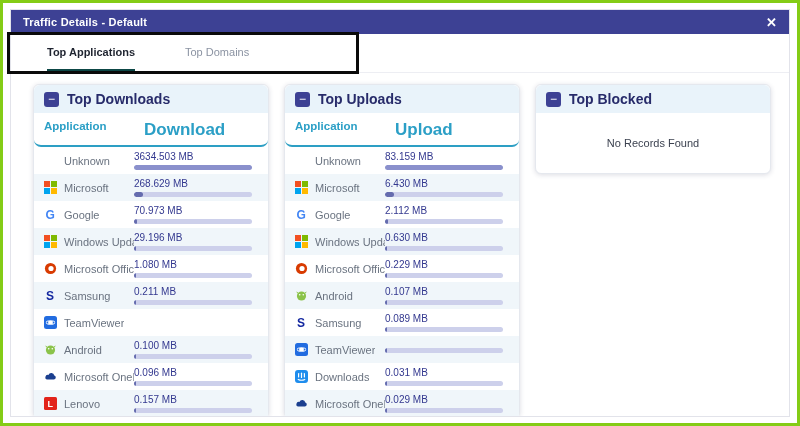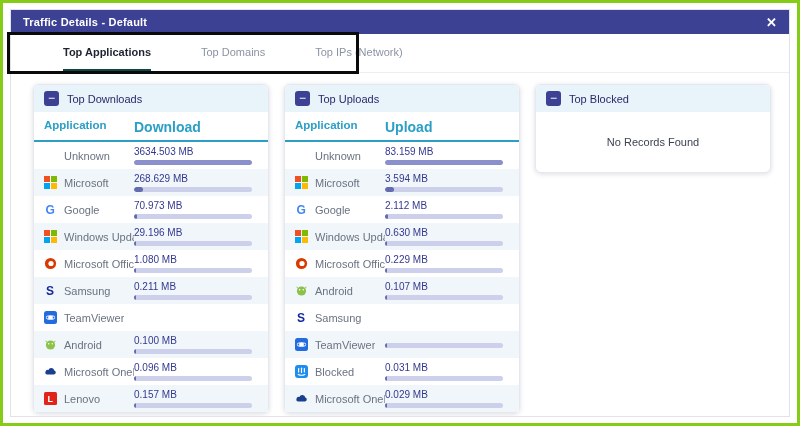--- a/index.html
+++ b/index.html
@@ -6,42 +6,42 @@
   html,body { background:#fff; font-family:"Liberation Sans", sans-serif; }
 
   .frame { width:800px; height:426px; border:3px solid #84cc16; background:#fff; padding:6px 7px; }
   .dialog { height:100%; border:1px solid #e2e3ea; background:#fff; display:flex; flex-direction:column; }
 
   .dialog-header { height:24px; background:#3d4194; display:flex; align-items:center;
     justify-content:space-between; padding:0 12px; flex:0 0 auto; }
   .dialog-title { color:#fff; font-size:11px; font-weight:bold; letter-spacing:.2px; }
   .close { color:#fff; font-size:13px; line-height:1; cursor:pointer; font-weight:bold; }
 
-  .tabs { position:relative; height:39px; display:flex; align-items:stretch; padding-left:52px;
+  .tabs { position:relative; height:39px; display:flex; align-items:stretch; padding-left:36px;
     gap:50px; border-bottom:1px solid #edeef3; flex:0 0 auto; }
   .tab { display:flex; align-items:center; font-size:11px; color:#8b93a2;
     border-bottom:3px solid transparent; cursor:pointer; white-space:nowrap; }
   .tab.active { color:#1f2430; font-weight:bold; border-bottom-color:#0d4746; }
   .annotation-box { position:absolute; left:-4px; top:-2px; width:352px; height:42px;
     border:3px solid #0a0a0a; pointer-events:none; z-index:5; }
 
   .body { flex:1; display:flex; gap:15px; padding:11px 14px 12px 22px; align-items:flex-start; overflow:hidden; }
 
   .panel { width:236px; background:#fff; border:1px solid #e5e8ee; border-radius:6px;
     box-shadow:0 1px 5px rgba(40,45,80,0.16); flex:0 0 auto; }
   .panel-header { background:#e9f3fa; border-radius:6px 6px 0 0; display:flex; align-items:center;
     gap:8px; padding:6px 10px; }
   .collapse-btn { width:15px; height:15px; background:#3d4194; color:#fff; border-radius:3px;
     display:flex; align-items:center; justify-content:center; font-size:12px; line-height:1;
     cursor:pointer; flex:0 0 15px; padding-bottom:1px; }
-  .panel-title { font-size:11px; font-weight:normal; color:#272b6a; }
-
-  .cols { display:flex; padding:7px 10px 5px 10px; border-bottom:2px solid #2d9fc4; }
+  .panel-title { font-size:14px; font-weight:bold; color:#272b6a; }
+
+  .cols { display:flex; padding:7px 0 5px 10px; border-bottom:2px solid #2d9fc4;border-radius:7px; }
   .col-app { flex:1; color:#2b9fc6; font-size:11.5px; font-weight:bold; }
-  .col-val { width:124px; color:#2b9fc6; font-size:14px; font-weight:bold; }
+  .col-val { width:124px; color:#2b9fc6; font-size:17px; font-weight:bold; }
 
   .row { display:flex; align-items:center; padding:3px 10px; height:27px; }
   .row:nth-child(even) { background:#f0f6fa; }
   .appcell { flex:1; display:flex; align-items:flex-end; gap:7px; min-width:0; }
   .appicon { width:13px; height:13px; flex:0 0 13px; display:inline-flex; }
   .appicon svg { width:13px; height:13px; display:block; }
   .appname { font-size:11px; color:#6a7380; white-space:nowrap; overflow:hidden; }
   .metric { width:124px; }
   .mval { font-size:10px; font-weight:normal; color:#33388f; line-height:1.2; }
   .bar { height:5px; background:#cdd0eb; border-radius:3px; margin-top:2px; width:118px; overflow:hidden; }
@@ -58,21 +58,20 @@
 
     <div class="dialog-header">
       <span class="dialog-title">Traffic Details - Default</span>
       <span class="close">✕</span>
     </div>
 
     <div class="tabs">
       <div class="annotation-box"></div>
       <div class="tab active">Top Applications</div>
       <div class="tab">Top Domains</div>
-      <div class="tab">Top IPs (Network)</div>
     </div>
 
     <div class="body">
 
       <div class="panel">
         <div class="panel-header">
           <span class="collapse-btn">−</span>
           <span class="panel-title">Top Downloads</span>
         </div>
         <div class="cols">
@@ -274,21 +273,21 @@
                   <svg viewBox="0 0 13 13">
                     <rect x="0" y="0" width="6" height="6" fill="#f25022"></rect>
                     <rect x="7" y="0" width="6" height="6" fill="#7fba00"></rect>
                     <rect x="0" y="7" width="6" height="6" fill="#00a4ef"></rect>
                     <rect x="7" y="7" width="6" height="6" fill="#ffb900"></rect>
                   </svg>
                 </span>
                 <span class="appname">Microsoft</span>
               </div>
               <div class="metric">
-                <div class="mval">3.594 MB</div>
+                <div class="mval">6.430 MB</div>
                 <div class="bar">
                   <div class="fill" style="width: 7.73218%;"></div>
                 </div>
               </div>
             </div>
             <div class="row">
               <div class="appcell">
                 <span class="appicon">
                   <svg viewBox="0 0 13 13">
                     <text x="1.5" y="11" font-size="12" font-weight="bold" fill="#4285f4" font-family="Liberation Sans, sans-serif">G</text>
@@ -359,20 +358,26 @@
               </div>
             </div>
             <div class="row">
               <div class="appcell">
                 <span class="appicon">
                   <svg viewBox="0 0 13 13">
                     <text x="2" y="11" font-size="12" font-weight="bold" fill="#1428a0" font-family="Liberation Sans, sans-serif">S</text>
                   </svg>
                 </span>
                 <span class="appname">Samsung</span>
+              </div>
+              <div class="metric">
+                <div class="mval">0.089 MB</div>
+                <div class="bar">
+                  <div class="fill" style="width: 1.6%;"></div>
+                </div>
               </div>
             </div>
             <div class="row">
               <div class="appcell">
                 <span class="appicon">
                   <svg viewBox="0 0 13 13">
                     <rect width="13" height="13" rx="2.5" fill="#226ce0"></rect>
                     <ellipse cx="6.5" cy="6.5" rx="4.6" ry="2.3" fill="#fff"></ellipse>
                     <path d="M2.2 6.5 l2-1.4 v2.8 z M10.8 6.5 l-2-1.4 v2.8 z" fill="#226ce0"></path>
                   </svg>
@@ -389,21 +394,21 @@
               <div class="appcell">
                 <span class="appicon">
                   <svg viewBox="0 0 13 13">
                     <rect width="13" height="13" rx="3" fill="#1f8ded"></rect>
                     <rect x="3" y="3" width="1.2" height="4.6" rx="0.6" fill="#fff"></rect>
                     <rect x="5.9" y="2.6" width="1.2" height="5.4" rx="0.6" fill="#fff"></rect>
                     <rect x="8.8" y="3" width="1.2" height="4.6" rx="0.6" fill="#fff"></rect>
                     <path d="M3.2 9.4 q3.3 1.7 6.6 0" stroke="#fff" stroke-width="1.1" fill="none" stroke-linecap="round"></path>
                   </svg>
                 </span>
-                <span class="appname">Blocked</span>
+                <span class="appname">Downloads</span>
               </div>
               <div class="metric">
                 <div class="mval">0.031 MB</div>
                 <div class="bar">
                   <div class="fill" style="width: 1.6%;"></div>
                 </div>
               </div>
             </div>
             <div class="row">
               <div class="appcell">

